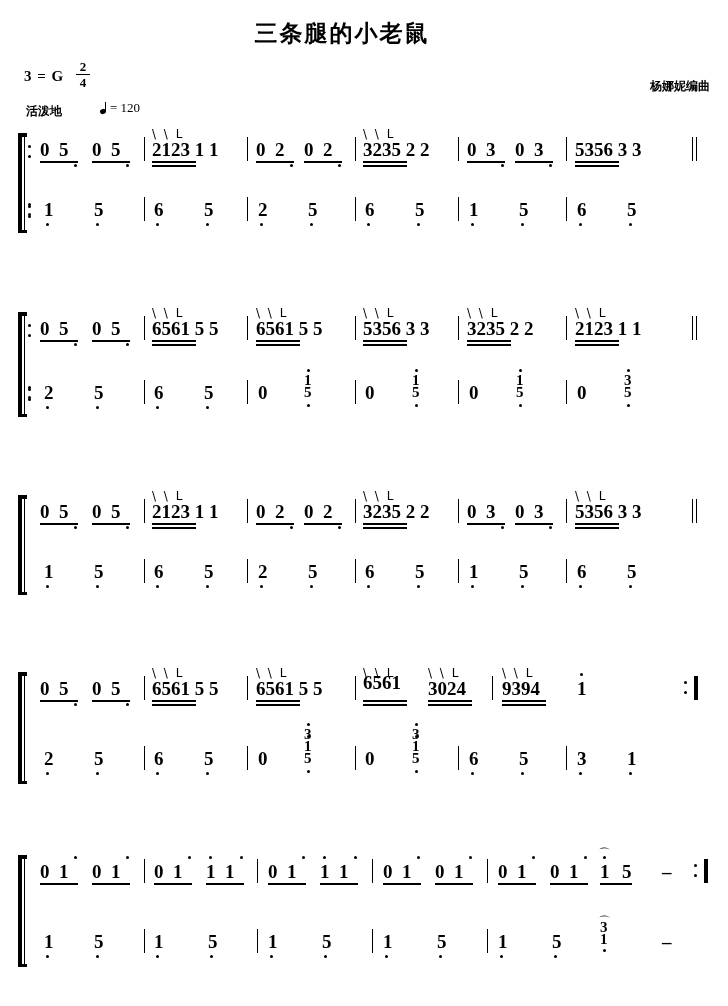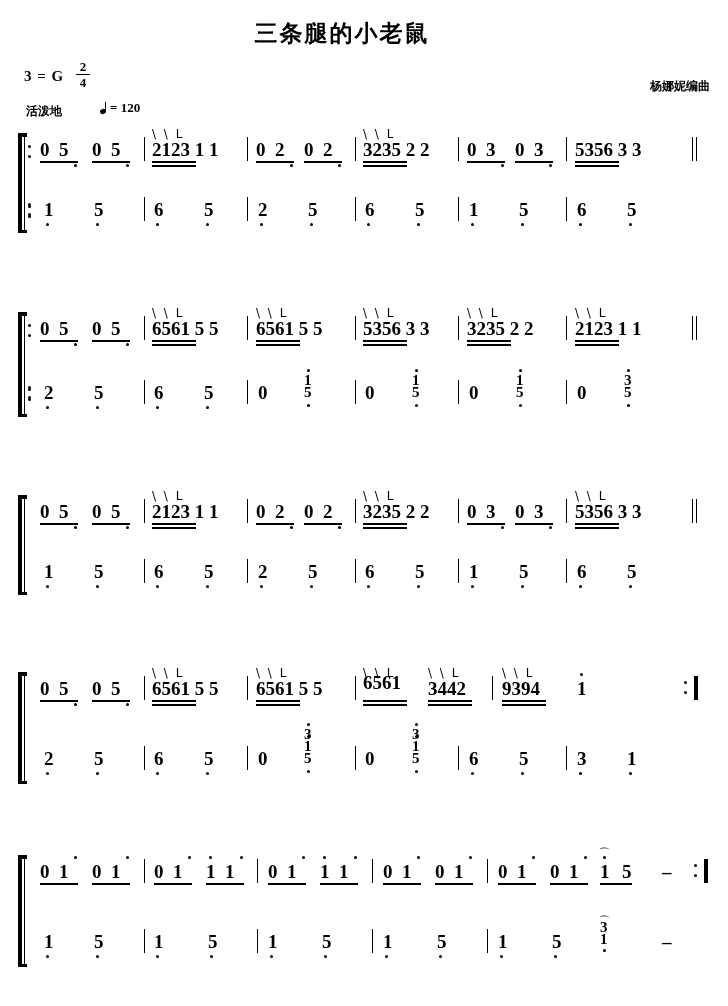--- a/index.html
+++ b/index.html
@@ -77,21 +77,21 @@
     font-family: "DejaVu Sans", sans-serif;
     font-size: 12px;
     font-weight: bold;
   }
   .tempo-mark {
     position: absolute;
     top: 100px;
     left: 100px;
     font-family: "Liberation Serif", serif;
     font-size: 13px;
-    font-weight: bold;
+    font-weight: normal;
     white-space: nowrap;
   }
   .tempo-mark .notehead {
     display: inline-block;
     position: relative;
     width: 10px;
     height: 12px;
     vertical-align: -2px;
   }
   .tempo-mark .notehead::before {
@@ -560,21 +560,21 @@
       <div class="underbar" style="left:224px;top:28px;width:44px;"></div>
       <div class="underbar" style="left:224px;top:32px;width:44px;"></div>
 
       <div class="barline" style="left:323px;top:4px;height:24px;"></div>
       <div class="ornaments" style="left:331px;top:-6px;">\ \ L</div>
       <div class="cell" style="left:331px;top:0;">6561</div>
       <div class="underbar" style="left:331px;top:28px;width:44px;"></div>
       <div class="underbar" style="left:331px;top:32px;width:44px;"></div>
 
       <div class="ornaments" style="left:396px;top:-6px;">\ \ L</div>
-      <div class="cell" style="left:396px;top:6px;">3442</div>
+      <div class="cell" style="left:396px;top:6px;">3024</div>
       <div class="underbar" style="left:396px;top:28px;width:44px;"></div>
       <div class="underbar" style="left:396px;top:32px;width:44px;"></div>
 
       <div class="barline" style="left:460px;top:4px;height:24px;"></div>
       <div class="ornaments" style="left:470px;top:-6px;">\ \ L</div>
       <div class="cell" style="left:470px;top:6px;">9394</div>
       <div class="underbar" style="left:470px;top:28px;width:44px;"></div>
       <div class="underbar" style="left:470px;top:32px;width:44px;"></div>
 
       <div class="cell" style="left:545px;top:6px;">1</div>

